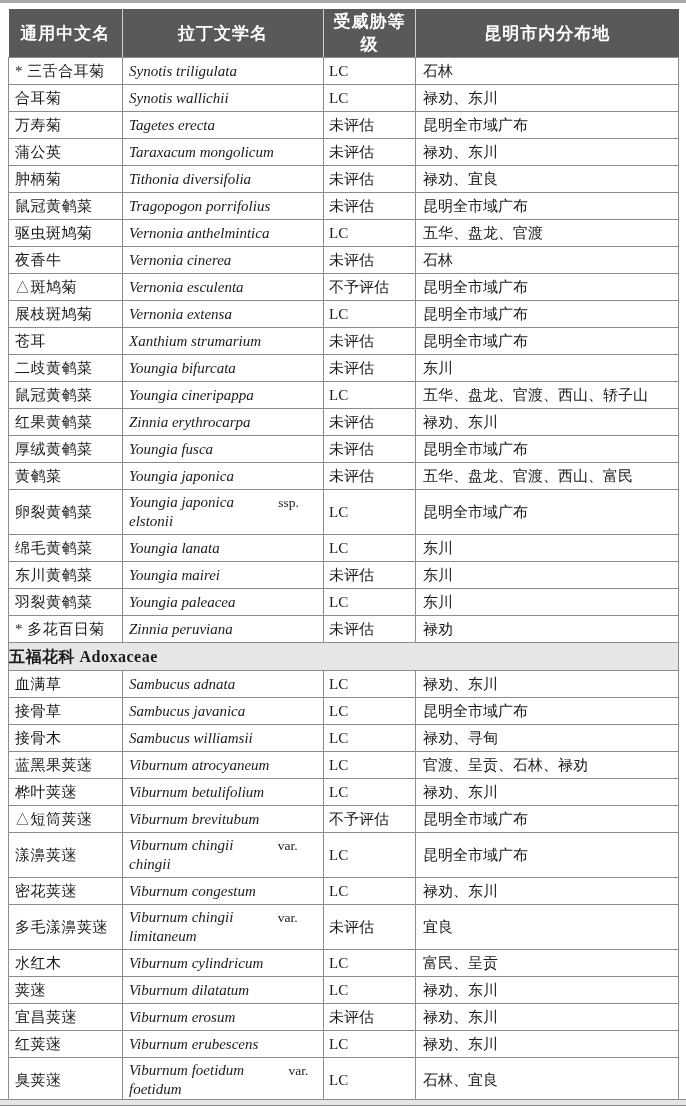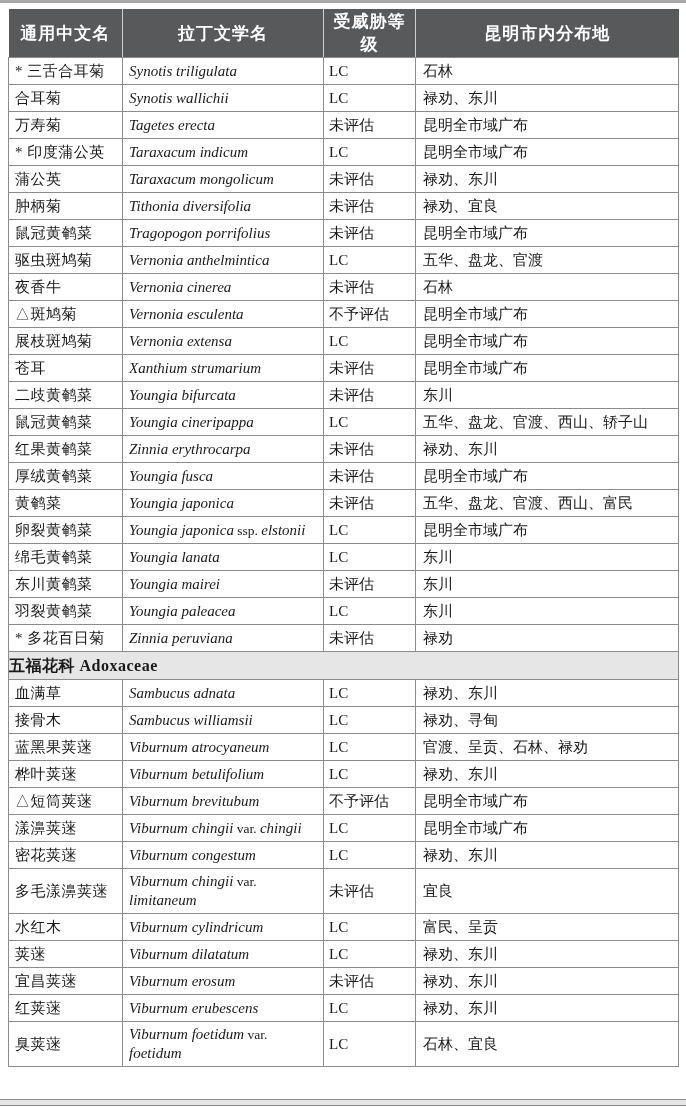--- a/index.html
+++ b/index.html
@@ -38,21 +38,21 @@
   th + th{border-left:1px solid #cfcfcf;}
   td{
     border:1px solid var(--border);
     font-size:15px;line-height:19px;
     height:27px;vertical-align:middle;
     padding:3px 4px 3px 6px;
     overflow:hidden;white-space:normal;
   }
   td.cn{letter-spacing:0.5px;font-family:Liberation Serif, serif;}
   td.latin{font-style:italic;}
-  td.latin .roman{font-style:normal;font-size:13.5px;}
+  td.latin .roman{font-style:normal;font-size:13.5px;margin-left:41px;}
   td.status{padding-left:5px;}
   td.dist{padding-left:7px;}
   tr.family-row td{
     background:var(--section-bg);font-weight:bold;
     font-size:16px;letter-spacing:0.5px;padding:4px 0;
   }
 </style>
 </head>
 <body>
 
@@ -86,26 +86,20 @@
         <td class="status">LC</td>
         <td class="dist">禄劝、东川</td>
       </tr>
       <tr>
         <td class="cn">万寿菊</td>
         <td class="latin">Tagetes erecta</td>
         <td class="status">未评估</td>
         <td class="dist">昆明全市域广布</td>
       </tr>
       <tr>
-        <td class="cn">* 印度蒲公英</td>
-        <td class="latin">Taraxacum indicum</td>
-        <td class="status">LC</td>
-        <td class="dist">昆明全市域广布</td>
-      </tr>
-      <tr>
         <td class="cn">蒲公英</td>
         <td class="latin">Taraxacum mongolicum</td>
         <td class="status">未评估</td>
         <td class="dist">禄劝、东川</td>
       </tr>
       <tr>
         <td class="cn">肿柄菊</td>
         <td class="latin">Tithonia diversifolia</td>
         <td class="status">未评估</td>
         <td class="dist">禄劝、宜良</td>
@@ -209,20 +203,26 @@
       <tr class="family-row">
         <td colspan="4">五福花科 Adoxaceae</td>
       </tr>
       <tr>
         <td class="cn">血满草</td>
         <td class="latin">Sambucus adnata</td>
         <td class="status">LC</td>
         <td class="dist">禄劝、东川</td>
       </tr>
       <tr>
+        <td class="cn">接骨草</td>
+        <td class="latin">Sambucus javanica</td>
+        <td class="status">LC</td>
+        <td class="dist">昆明全市域广布</td>
+      </tr>
+      <tr>
         <td class="cn">接骨木</td>
         <td class="latin">Sambucus williamsii</td>
         <td class="status">LC</td>
         <td class="dist">禄劝、寻甸</td>
       </tr>
       <tr>
         <td class="cn">蓝黑果荚蒾</td>
         <td class="latin">Viburnum atrocyaneum</td>
         <td class="status">LC</td>
         <td class="dist">官渡、呈贡、石林、禄劝</td>

